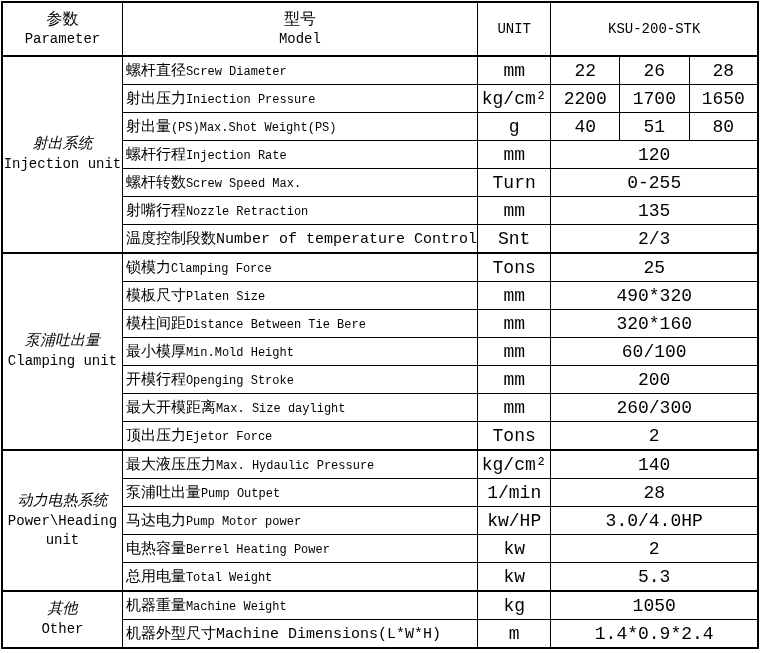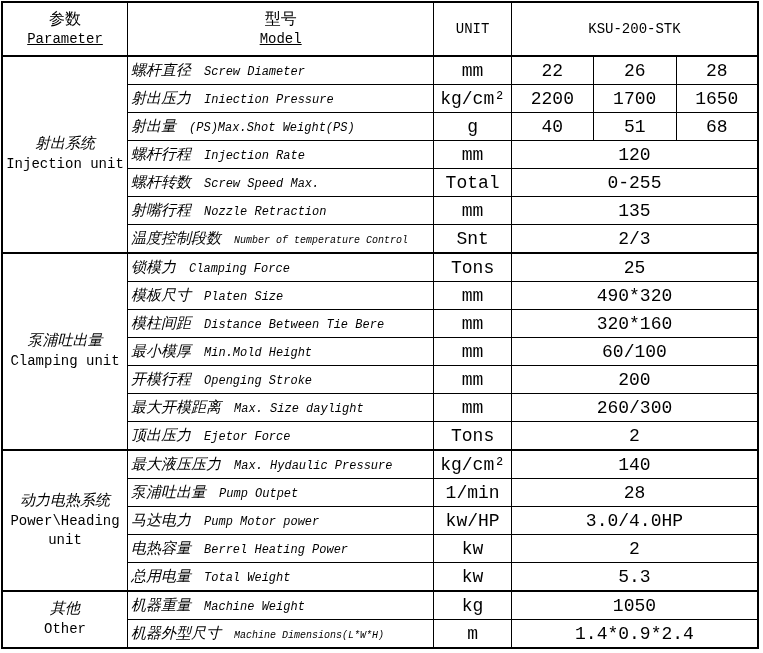--- a/index.html
+++ b/index.html
@@ -34,40 +34,39 @@
   col.c3 { width: 78px;  }
   col.c4 { width: 83px;  }
   col.c5 { width: 84px;  }
   col.c6 { width: 83px;  }
 
   tr.hdr td { height: 52px; border-bottom: 2px solid #000; text-align: center; }
   tbody td { height: 27px; }
   tr.section-start td { border-top: 2px solid #000; }
 
   .hdr .cn { display: block; font-size: 16px; line-height: 20px; }
-  .hdr .en { display: block; font-size: 14px; line-height: 18px; text-decoration: underline; }
+  .hdr .en { display: block; font-size: 14px; line-height: 18px; }
   .hdr-single { font-size: 14px; text-align: center; }
 
   td.group {
     text-align: center;
   }
   td.group .cn { display: block; font-size: 15px; line-height: 20px; font-style: italic; }
   td.group .en { display: block; font-size: 14px; line-height: 19px; white-space: pre-line; }
 
   td.label { text-align: left; }
   td.label .inner {
     display: flex;
     align-items: baseline;
-    gap: 13px;
+    gap: 0;
     padding-left: 3px;
-    font-style: italic;
   }
   td.label .cn { font-size: 15px; white-space: nowrap; }
   td.label .en { font-size: 12px; white-space: nowrap; }
-  td.label .en.sm { font-size: 10px; }
+  td.label .en.sm { font-size: 15px; }
 
   td.unit, td.val {
     text-align: center;
     font-size: 18px;
   }
 </style>
 </head>
 <body>
 
 <div class="page">
@@ -126,40 +125,40 @@
     <tr>
       <td class="label">
             <div class="inner">
         <span class="cn">射出量</span>
         <span class="en">(PS)Max.Shot Weight(PS)</span>
             </div>
       </td>
       <td class="unit">g</td>
       <td class="val">40</td>
       <td class="val">51</td>
-      <td class="val">68</td>
+      <td class="val">80</td>
     </tr>
     <tr>
       <td class="label">
             <div class="inner">
         <span class="cn">螺杆行程</span>
         <span class="en">Injection  Rate</span>
             </div>
       </td>
       <td class="unit">mm</td>
       <td class="val" colspan="3">120</td>
     </tr>
     <tr>
       <td class="label">
             <div class="inner">
         <span class="cn">螺杆转数</span>
         <span class="en">Screw Speed Max.</span>
             </div>
       </td>
-      <td class="unit">Total</td>
+      <td class="unit">Turn</td>
       <td class="val" colspan="3">0-255</td>
     </tr>
     <tr>
       <td class="label">
             <div class="inner">
         <span class="cn">射嘴行程</span>
         <span class="en">Nozzle  Retraction</span>
             </div>
       </td>
       <td class="unit">mm</td>

